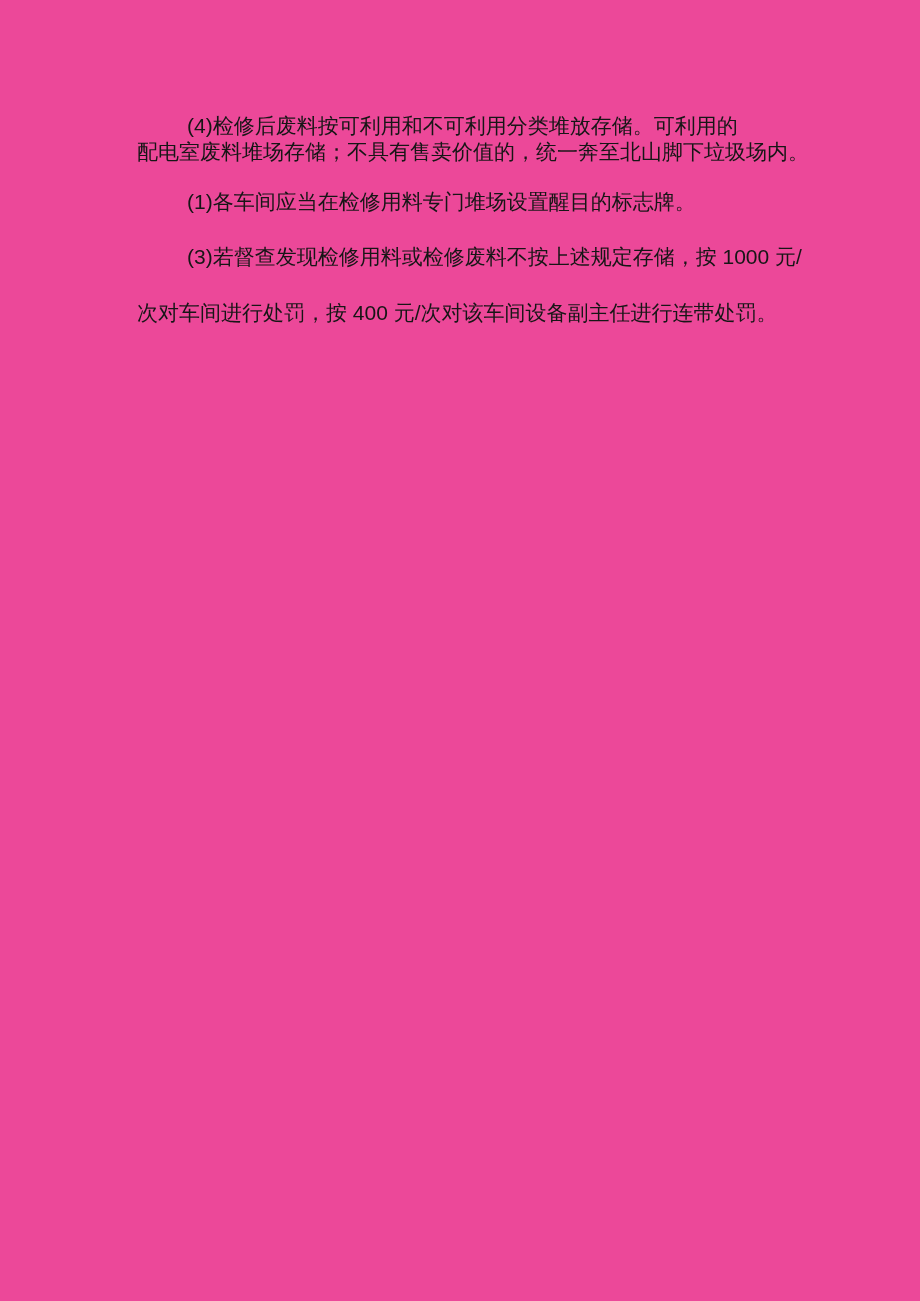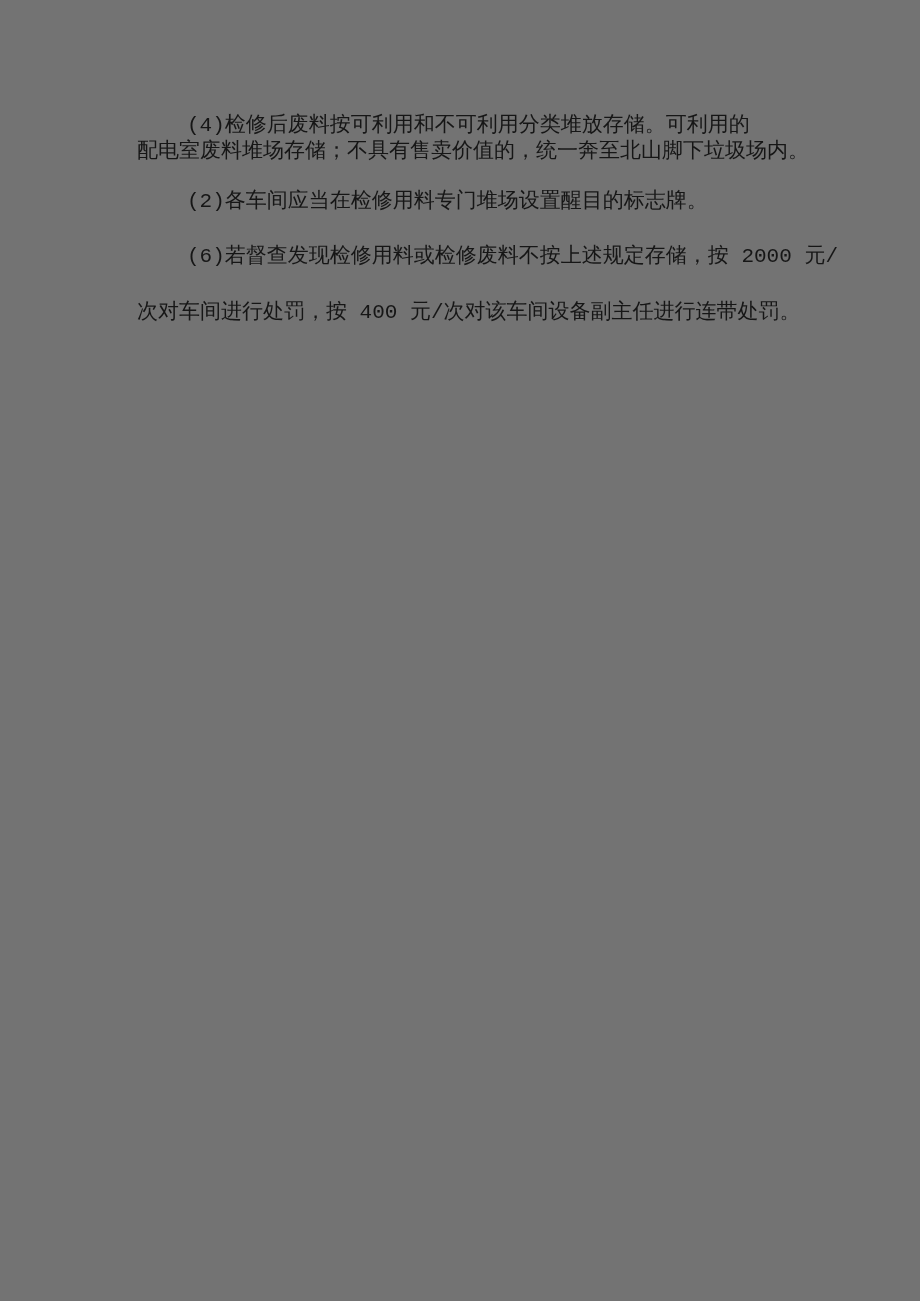--- a/index.html
+++ b/index.html
@@ -4,23 +4,23 @@
   <style>
     html, body {
       margin: 0;
       padding: 0;
       background: #ffffff;
     }
     .page {
       position: relative;
       width: 920px;
       height: 1301px;
-      background: #737373;
+      background: #ec4899;
       overflow: hidden;
-      font-family: Liberation Mono, monospace;
+      font-family: Liberation Sans, sans-serif;
       color: #161616;
     }
     .doc {
       position: absolute;
       left: 137px;
       top: 0;
       width: 650px;
     }
     .line {
       font-size: 21px;
@@ -38,17 +38,17 @@
     .l5 { margin-top: 29px; }
     .l6 { margin-top: 30px; }
   </style>
 </head>
 <body>
 
 <div class="page">
   <div class="doc">
     <div class="line l1 indent">(4)检修后废料按可利用和不可利用分类堆放存储。可利用的</div>
     <div class="line l3">配电室废料堆场存储；不具有售卖价值的，统一奔至北山脚下垃圾场内。</div>
-    <div class="line l4 indent">(2)各车间应当在检修用料专门堆场设置醒目的标志牌。</div>
-    <div class="line l5 indent">(6)若督查发现检修用料或检修废料不按上述规定存储，按 2000 元/</div>
+    <div class="line l4 indent">(1)各车间应当在检修用料专门堆场设置醒目的标志牌。</div>
+    <div class="line l5 indent">(3)若督查发现检修用料或检修废料不按上述规定存储，按 1000 元/</div>
     <div class="line l6">次对车间进行处罚，按 400 元/次对该车间设备副主任进行连带处罚。</div>
   </div>
 </div>
 
 </body></html>

